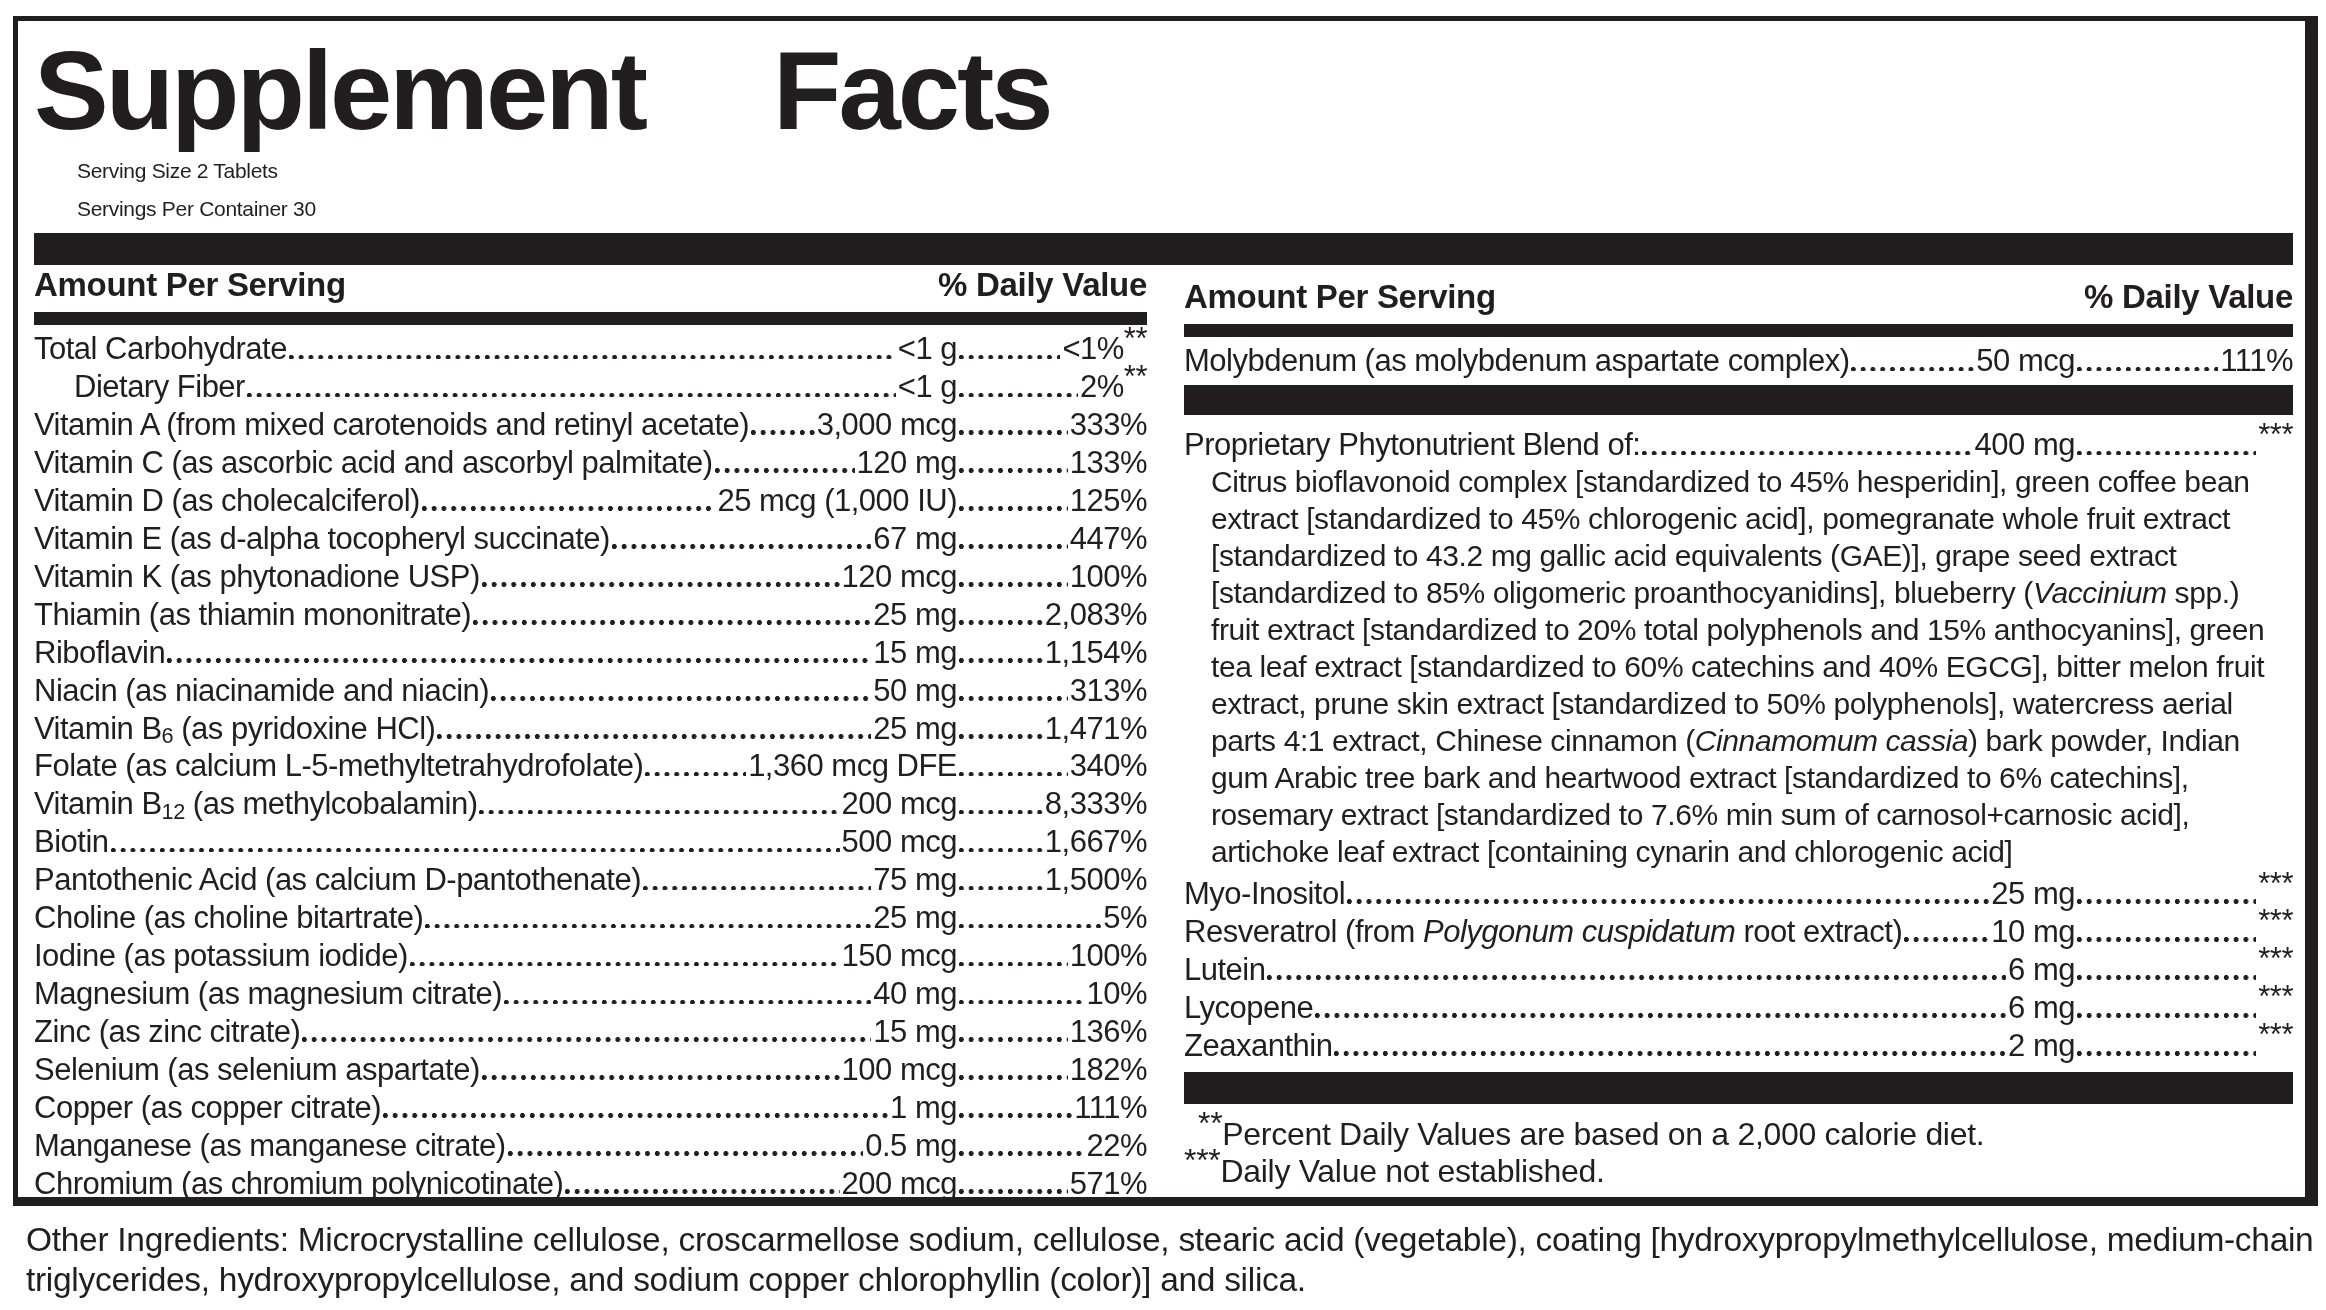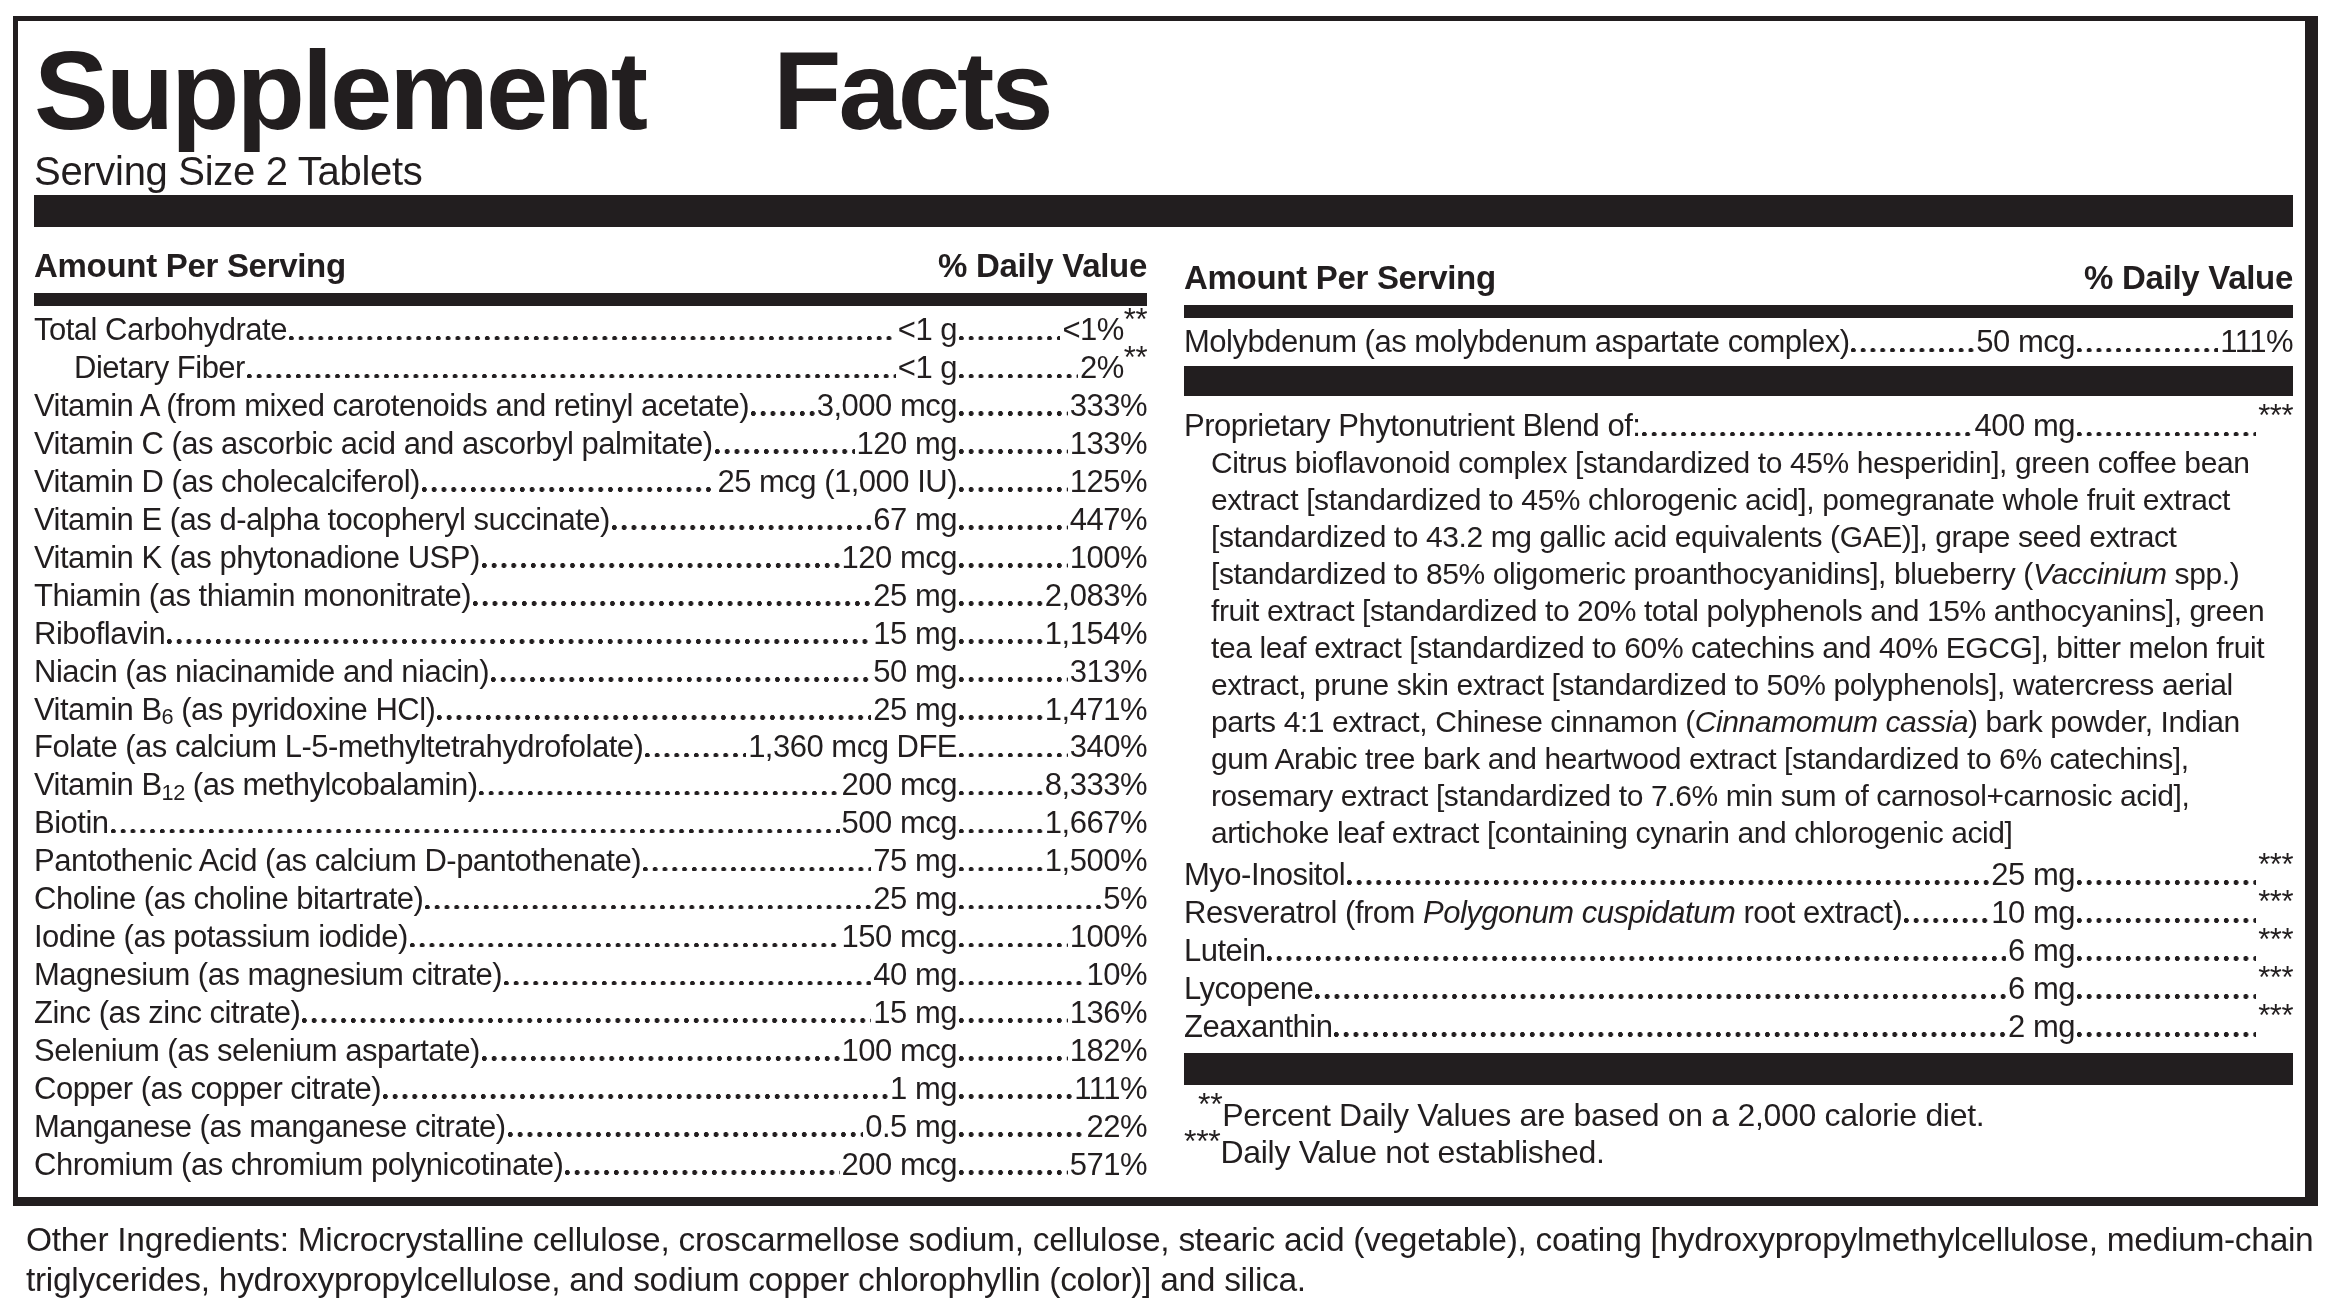--- a/index.html
+++ b/index.html
@@ -13,21 +13,21 @@
     width:2305px;height:1190px;
     border-style:solid;border-color:currentColor;border-width:5px 13px 9px 5px;
     padding:2px 12px 0 16px;
     display:flex;flex-direction:column;
   }
   .title{
     font-size:112px;font-weight:bold;line-height:1.0;
     letter-spacing:-3px;word-spacing:100px;margin-top:12px;white-space:nowrap;
   }
   .serving-block{margin-top:5px;}
-  .serving{font-size:40px;line-height:38px;letter-spacing:-0.3px;}
+  .serving{font-size:21px;line-height:38px;letter-spacing:-0.3px;margin-left:43px;}
   .bar{background:currentColor;}
   .bar-thick{height:32px;margin-top:5px;flex:0 0 auto;}
   .cols{flex:1 1 auto;display:flex;align-items:center;min-height:0;}
   .col{display:flex;flex-direction:column;min-width:0;}
   .col-left{flex:0 0 1113px;}
   .col-right{flex:1 1 auto;}
   .divider{flex:0 0 5px;background:currentColor;margin:0 15px 0 17px;}
   .col-head{
     display:flex;justify-content:space-between;align-items:baseline;
     font-weight:bold;font-size:33px;line-height:36px;padding:7px 0 9px;letter-spacing:-0.3px;
@@ -66,20 +66,21 @@
   }
 </style>
 </head>
 <body style="color: rgb(34, 30, 31);">
 
 <div class="label">
   <div class="box">
     <div class="title">Supplement Facts</div>
     <div class="serving-block">
       <div class="serving">Serving Size 2 Tablets</div>
+      <div class="serving">Servings Per Container 30</div>
     </div>
     <div class="bar bar-thick"></div>
     <div class="cols">
 
       <div class="col col-left">
         <div class="col-head">
           <span>Amount Per Serving</span>
           <span>% Daily Value</span>
         </div>
         <div class="bar bar-thin"></div>

